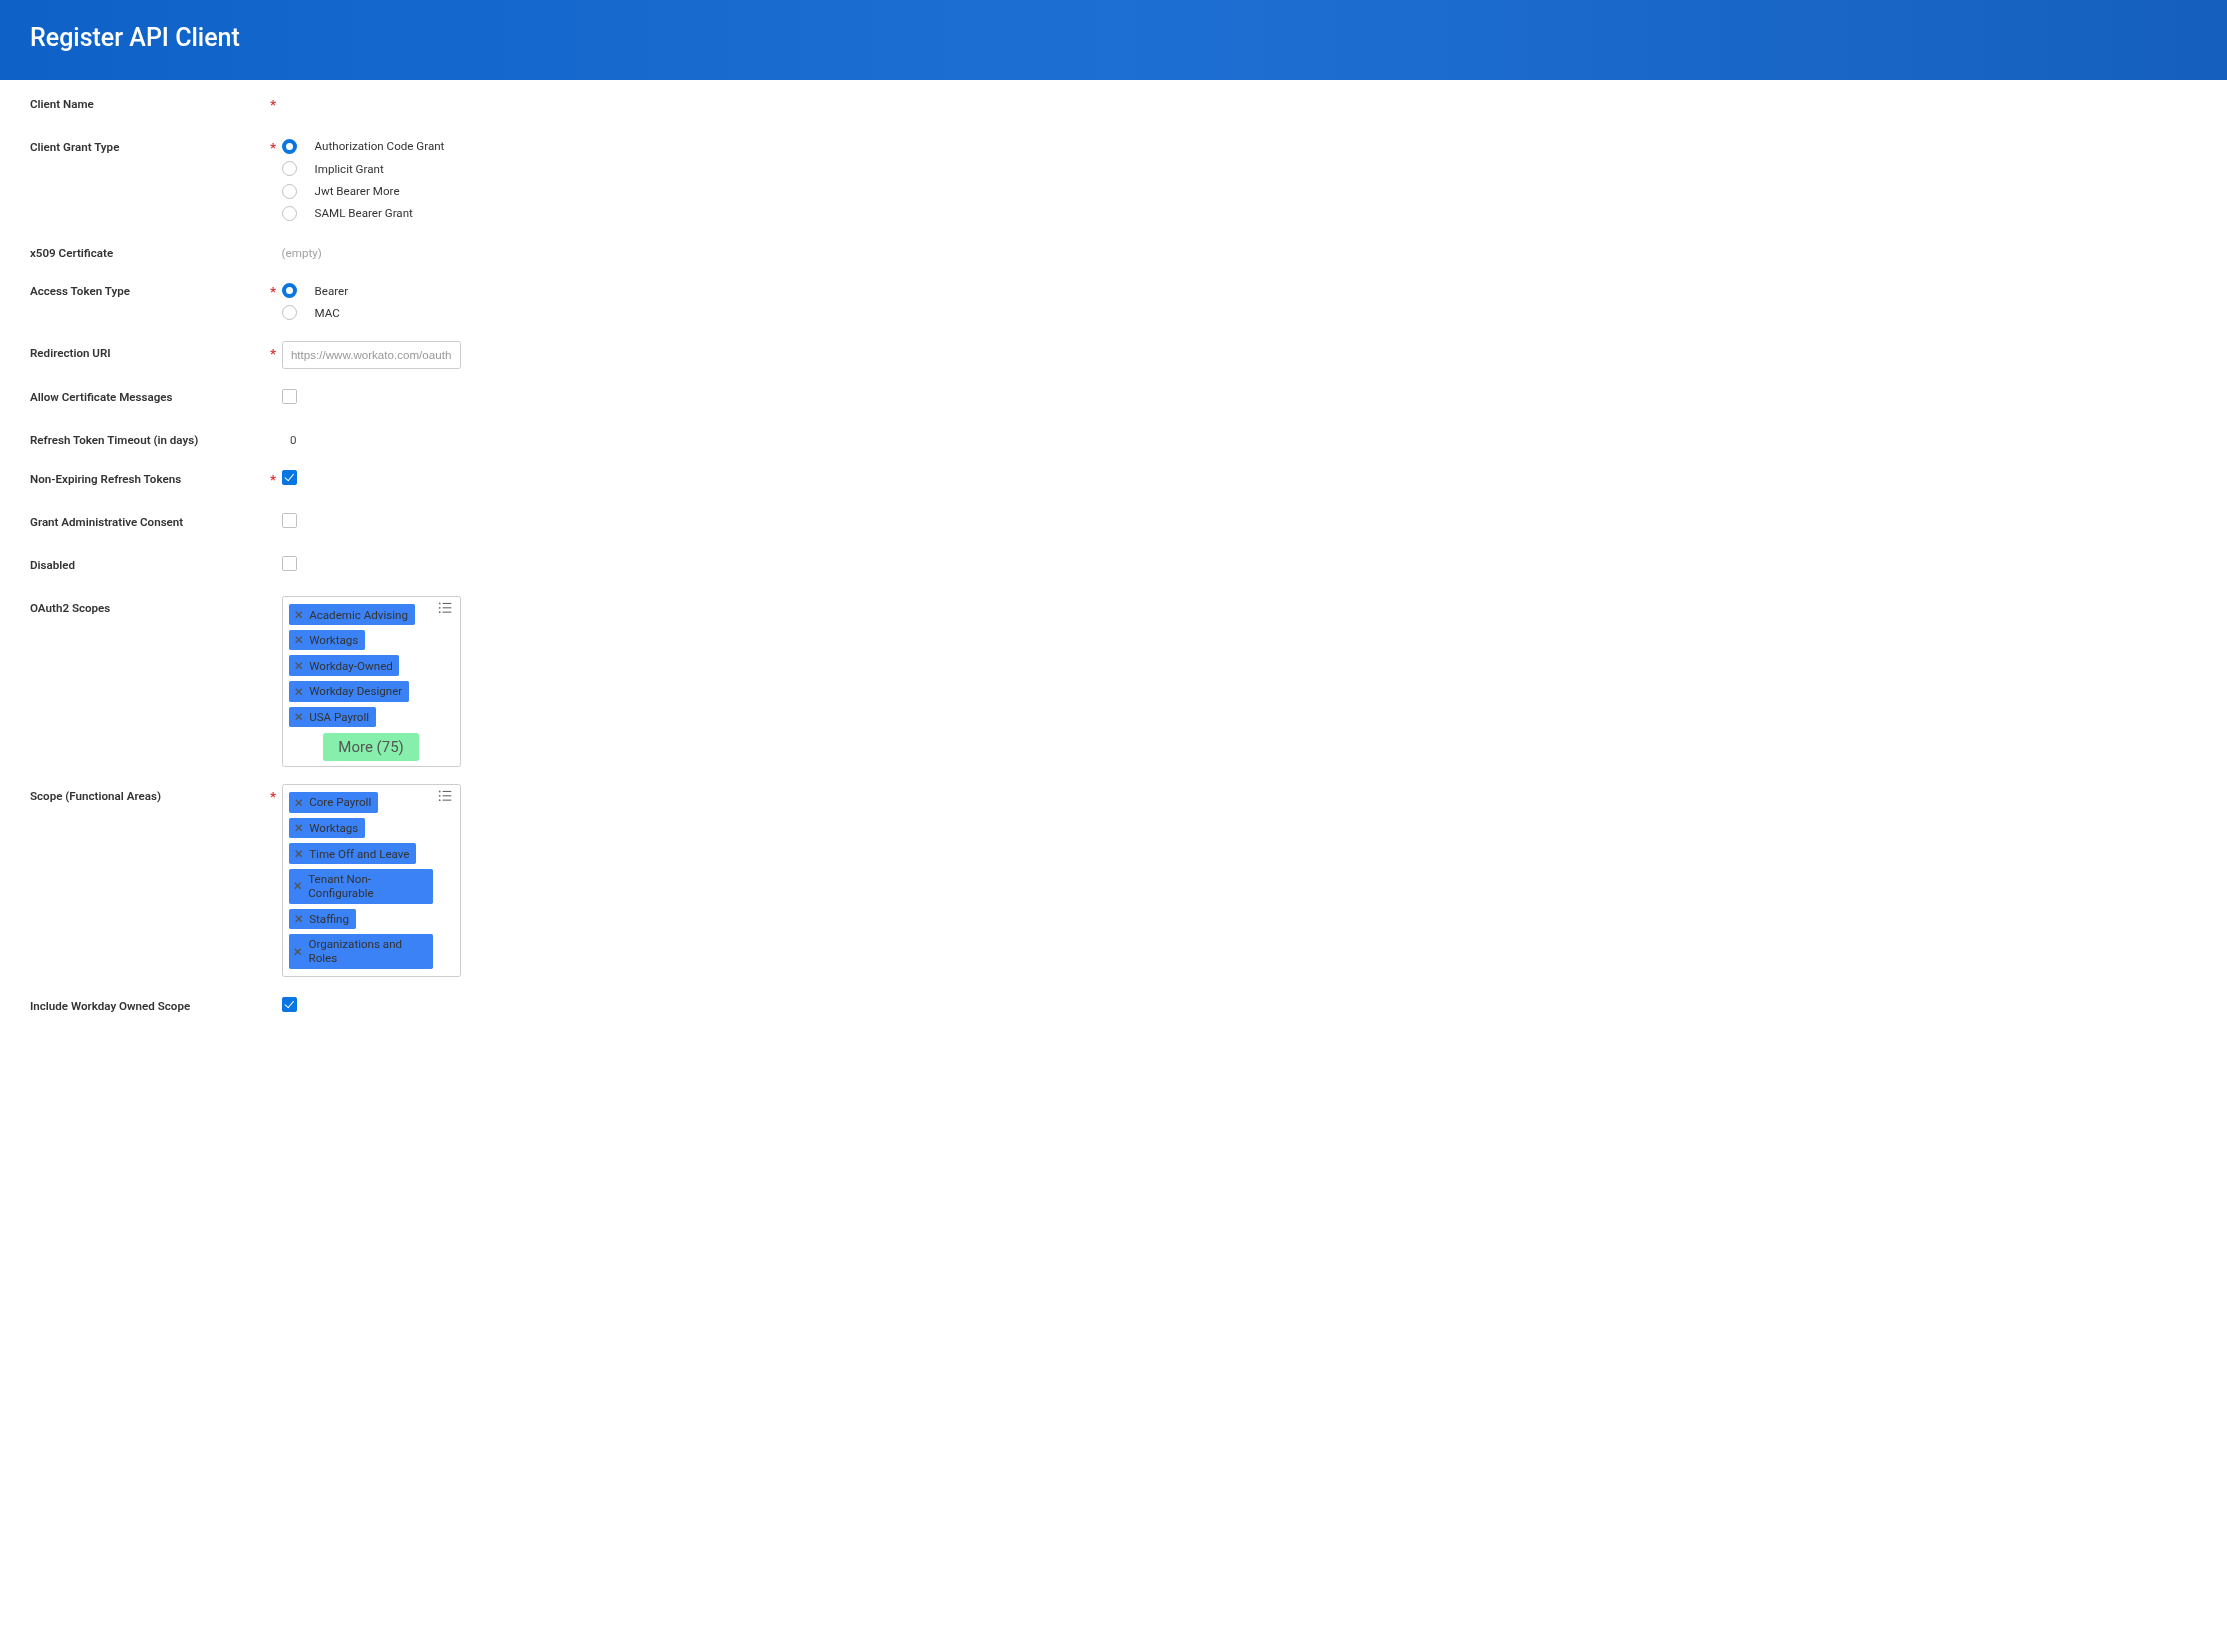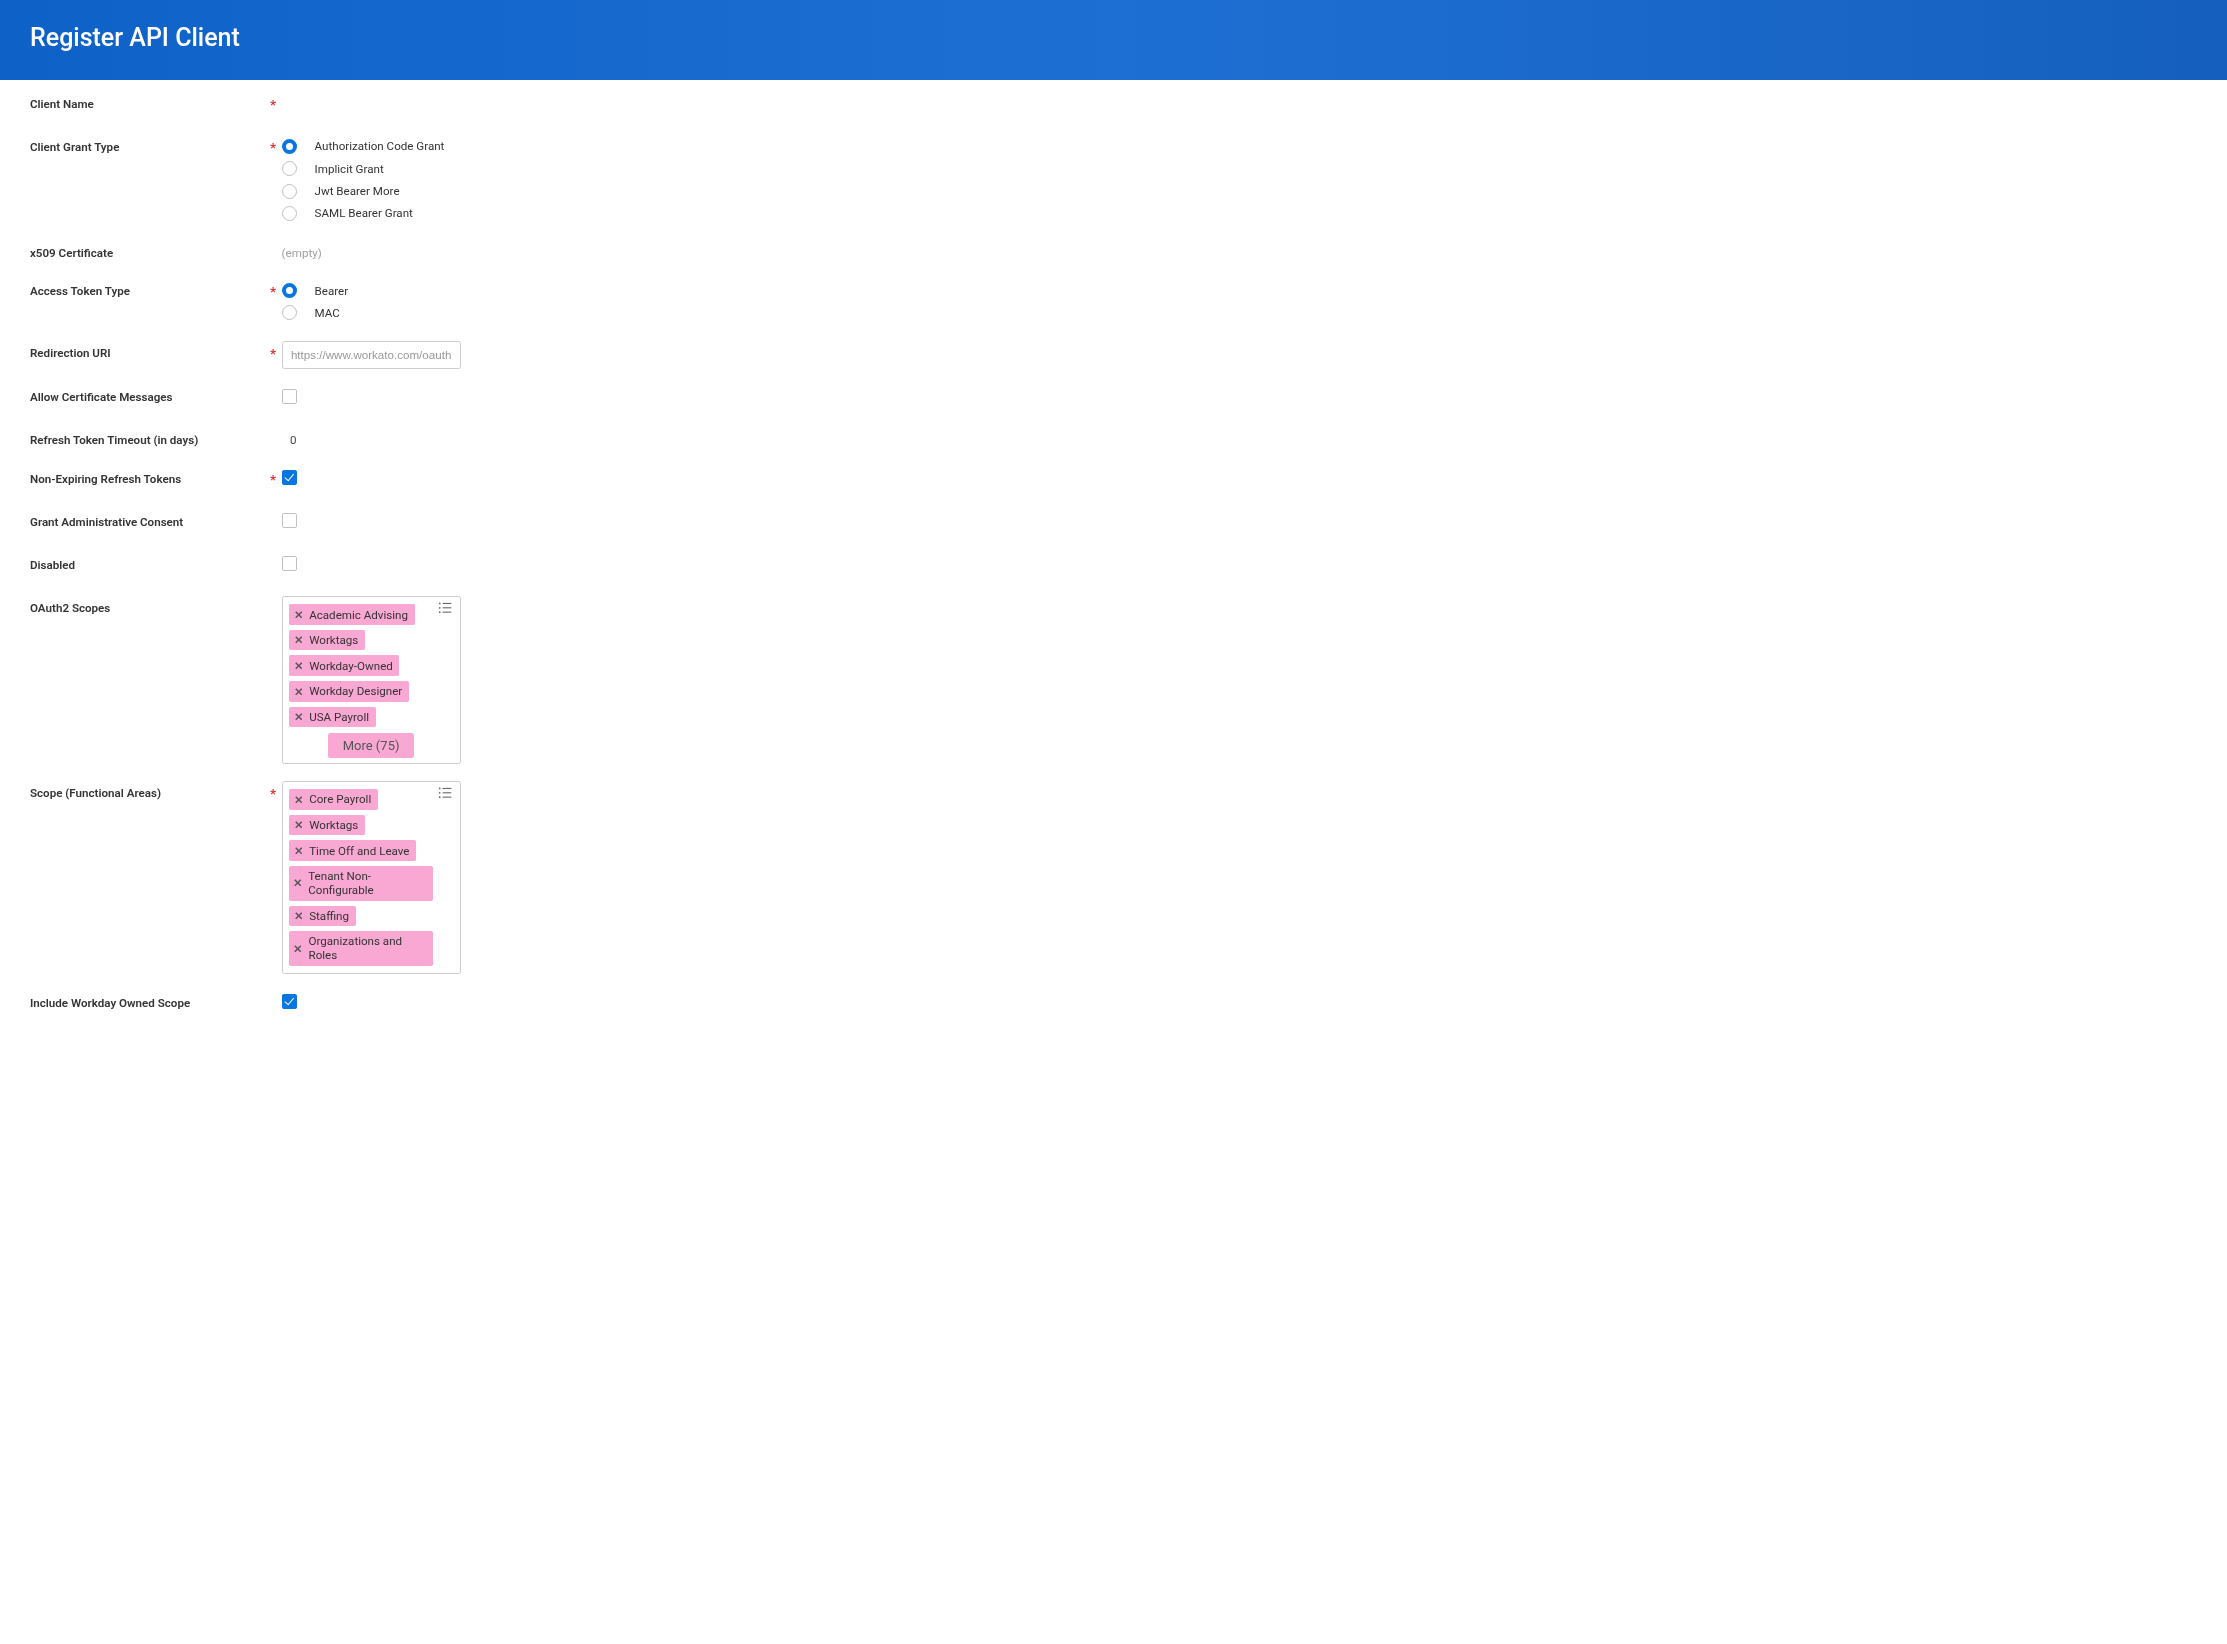--- a/index.html
+++ b/index.html
@@ -19,25 +19,25 @@
 .radio-row { display: flex; align-items: center; height: 22.4px; gap: 18px; }
 .radio { width: 15px; height: 15px; border-radius: 50%; border: 0.8px solid #c0c0c0; background: #fff; display: inline-flex; align-items: center; justify-content: center; cursor: pointer; }
 .radio.checked { border: 4.1px solid #0875e1; }
 .radio-label { font-size: 11.6px; color: #333; }
 .checkbox { width: 15px; height: 15px; border: 0.8px solid #c0c0c0; border-radius: 1.7px; background: #fff; display: inline-flex; align-items: center; justify-content: center; cursor: pointer; }
 .checkbox.checked { background: #0875e1; border-color: #0875e1; }
 .checkbox.checked::after { content: ""; width: 4.1px; height: 7.5px; border: solid #fff; border-width: 0 1.7px 1.7px 0; transform: rotate(40deg) translate(-0.8px,-0.8px); }
 .multi-box { width: 179px; border: 0.8px solid #ccc; border-radius: 2.5px; padding: 5px 5px; position: relative; }
 .list-trigger { position: absolute; top: 5px; right: 6.6px; cursor: pointer; color: #666; }
 .list-trigger svg { width: 15px; height: 11.6px; }
-.chip { display: inline-flex; align-items: center; background: #f9a8d4; border-radius: 1.7px; padding: 3.3px 6.6px 3.3px 3.3px; margin: 2.5px 1.7px; font-size: 11.6px; color: #333; }
+.chip { display: inline-flex; align-items: center; background: #3b82f6; border-radius: 1.7px; padding: 3.3px 6.6px 3.3px 3.3px; margin: 2.5px 1.7px; font-size: 11.6px; color: #333; }
 .chip .close-icon { width: 11.6px; height: 11.6px; margin-right: 5px; display: inline-flex; align-items: center; justify-content: center; cursor: pointer; }
 .chip .close-icon svg { width: 7.5px; height: 7.5px; stroke: #555; stroke-width: 2; }
 .more-row { text-align: center; margin-top: 3.3px; }
-.more-pill { background: #f9a8d4; border-radius: 2.5px; padding: 5px 15px; font-size: 13px; color: #555; display: inline-block; cursor: pointer; }
+.more-pill { background: #86efac; border-radius: 2.5px; padding: 5px 15px; font-size: 15px; color: #555; display: inline-block; cursor: pointer; }
 .row-gap-lg { margin-bottom: 16.6px; }
 </style>
 </head>
 <body>
 
 <div class="header">
   <h1>Register API Client</h1>
 </div>
 
 <div class="form">

